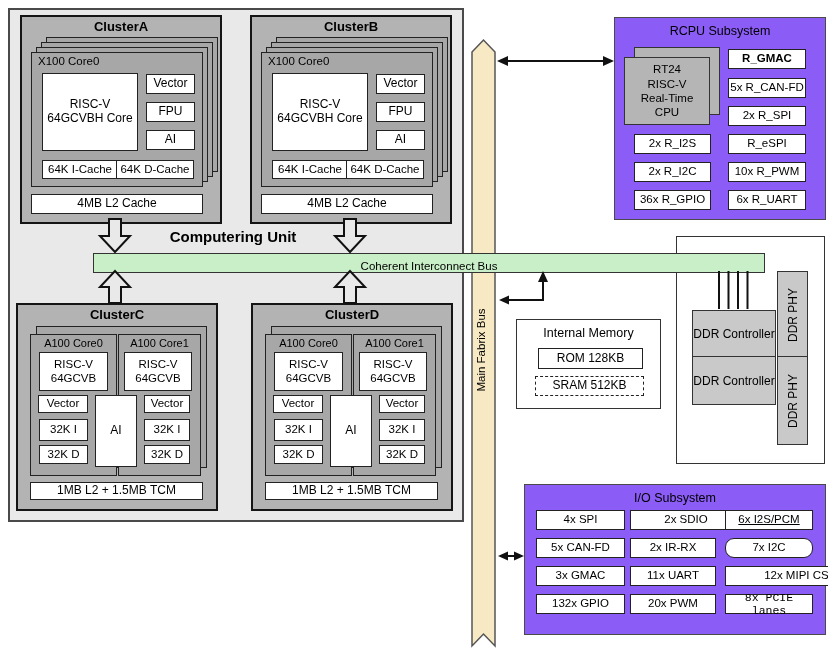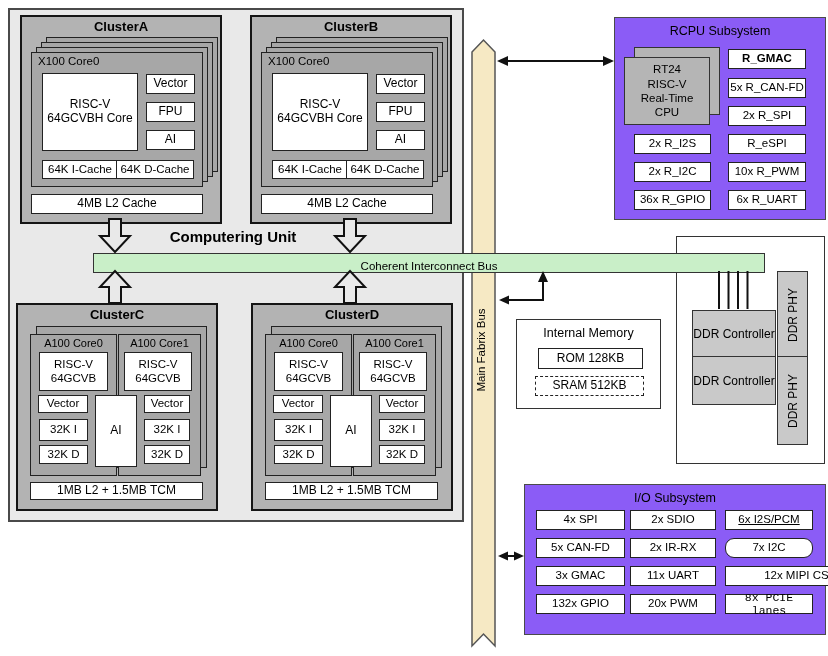--- a/index.html
+++ b/index.html
@@ -157,21 +157,21 @@
       <span class="vtext">DDR PHY</span>
     </div>
     <div class="abs ddr" style="left:100px;top:119px;width:29px;height:87px;">
       <span class="vtext">DDR PHY</span>
     </div>
   </div>
 
   <div class="abs subsys" style="left:524px;top:484px;width:300px;height:149px;">
     <div class="abs subsys-title">I/O Subsystem</div>
     <div class="abs wbox s115" style="left:11px;top:25px;width:87px;height:18px;">4x SPI</div>
-    <div class="abs wbox s115" style="left:105px;top:25px;width:84px;height:18px;">2x SDIO</div>
+    <div class="abs wbox s115" style="left:105px;top:25px;width:84px;height:18px;padding-left:13px;">2x SDIO</div>
     <div class="abs wbox s115" style="left:200px;top:25px;width:86px;height:18px;text-decoration:underline;">6x I2S/PCM</div>
     <div class="abs wbox s115" style="left:11px;top:53px;width:87px;height:18px;">5x CAN-FD</div>
     <div class="abs wbox s115" style="left:105px;top:53px;width:84px;height:18px;">2x IR-RX</div>
     <div class="abs wbox s115" style="left:200px;top:53px;width:86px;height:18px;border-radius:9px;">7x I2C</div>
     <div class="abs wbox s115" style="left:11px;top:81px;width:87px;height:18px;">3x GMAC</div>
     <div class="abs wbox s115" style="left:105px;top:81px;width:84px;height:18px;">11x UART</div>
     <div class="abs wbox s115" style="left:200px;top:81px;width:86px;height:18px;padding-left:29px;">12x MIPI CSI</div>
     <div class="abs wbox s115" style="left:11px;top:109px;width:87px;height:18px;">132x GPIO</div>
     <div class="abs wbox s115" style="left:105px;top:109px;width:84px;height:18px;">20x PWM</div>
     <div class="abs wbox s115" style="left:200px;top:109px;width:86px;height:18px;font-family:Liberation Mono, monospace;">8x PCIE lanes</div>

